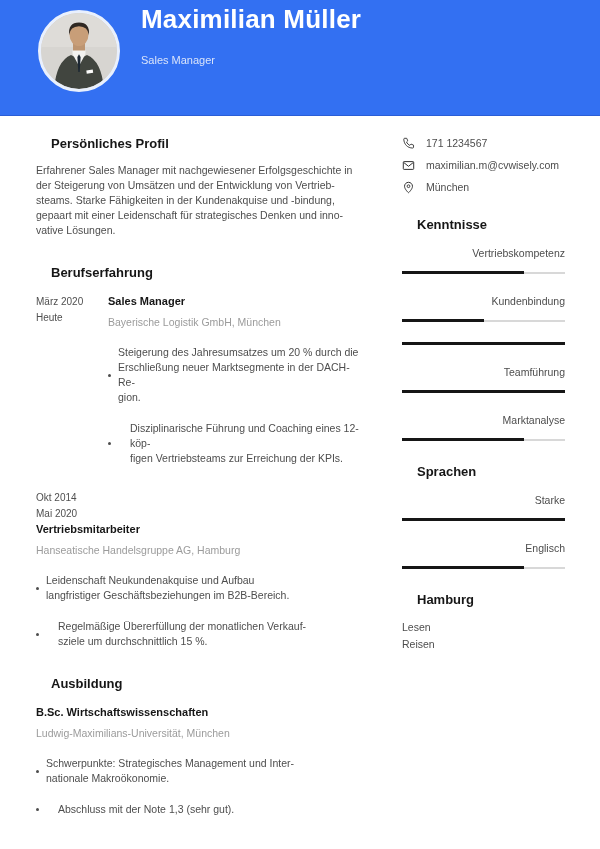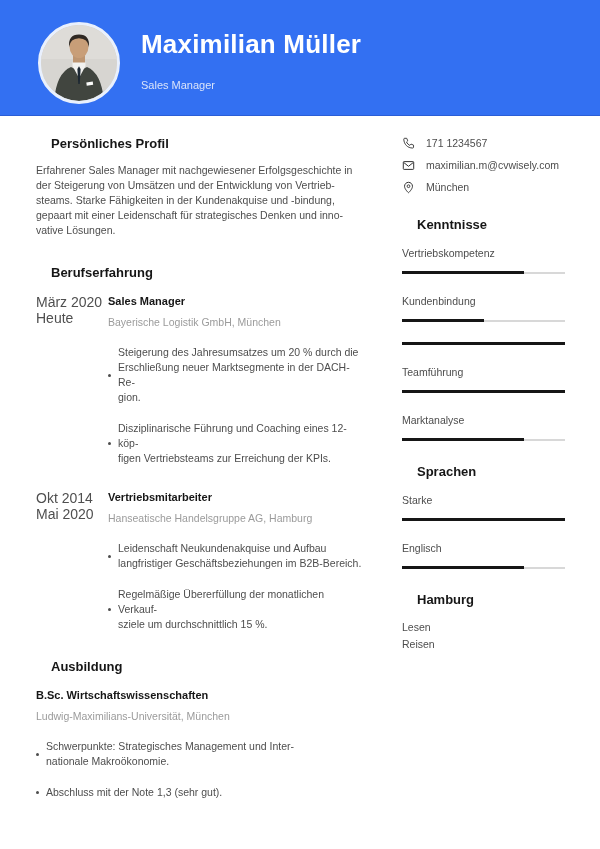--- a/index.html
+++ b/index.html
@@ -1,58 +1,58 @@
 <!DOCTYPE html>
 <html><head>
 <meta charset="utf-8">
 <style>
   * { margin:0; padding:0; box-sizing:border-box; }
   body { width:600px; height:849px; background:#ffffff; font-family:"Liberation Sans", sans-serif; }
   .page { width:600px; height:849px; background:#fff; overflow:hidden; }
 
   
   .header { height:116px; background:#3370F2; border-bottom:1px solid #2b5ed6;
-            display:flex; align-items:center; padding-left:38px; }
+            display:flex; padding-left:38px; }
   .avatar { width:82px; height:82px; border-radius:50%; border:3px solid #e9f0fd;
             overflow:hidden; margin-top:10px; flex:none; background:#d7d5d1; }
   .avatar svg { display:block; width:100%; height:100%; }
   .header-text { margin-left:21px; margin-top:4px; }
   .name { color:#ffffff; font-size:26px; font-weight:bold; letter-spacing:0.2px; }
   .subtitle { color:#d9e3fa; font-size:11px; margin-top:19px; }
 
   
   .content { display:flex; padding:20px 0 0 36px; }
   .left-col { width:330px; flex:none; }
   .right-col { width:163px; flex:none; margin-left:36px; }
 
   .h-section { font-size:13px; font-weight:bold; color:#161616;padding-left:15px; }
   .txt { font-size:10.5px; line-height:15px; color:#4d4d4d; white-space:pre-line; }
 
   
   .l-section { margin-bottom:27px; }
   .l-section .h-section { margin-bottom:12px; }
   .entry { display:flex; margin-top:14px; }
-  .entry + .entry { margin-top:24px; }
-  .entry .date { width:72px; flex:none; font-size:14px; line-height:16px; color:#4f4f4f; white-space:pre-line; }
+  .entry + .entry { margin-top:24px;flex-direction:column; }
+  .entry .date { width:72px; flex:none; font-size:10px; line-height:16px; color:#4f4f4f; white-space:pre-line; }
   .entry .details { flex:1; }
   .role { font-size:11px; font-weight:bold; color:#161616; line-height:15px; }
   .company { font-size:10.5px; color:#9b9b9b; margin-top:6px; line-height:15px; }
   .bullets { margin-top:15px; }
   .bullet { display:flex; align-items:center; margin-bottom:16px; }
-  .bullet:last-child { margin-bottom:0; }
+  .bullet:last-child { margin-bottom:0;gap:12px; }
   .dot { width:3px; height:3px; border-radius:50%; background:#4d4d4d; flex:none; margin-right:7px; }
 
   
   .r-section { margin-bottom:23px; }
   .r-section .h-section { margin-bottom:14px; }
   .p-row { display:flex; align-items:center; margin-bottom:8px; }
   .p-row svg { width:13px; height:13px; flex:none; margin-right:11px; }
   .p-row .txt { line-height:14px; }
   .skill { margin-bottom:20px; }
-  .skill .txt { line-height:14px; }
+  .skill .txt { line-height:14px;text-align:right; }
   .bar { position:relative; margin-top:11px; height:3px; }
   .bar .track { position:absolute; left:0; right:0; top:1px; height:1.5px; background:#d8d8d8; }
   .bar .fill { position:absolute; left:0; top:0; height:3px; background:#161616; }
   .hobby { font-size:10.5px; color:#4d4d4d; line-height:17px; }
 </style>
 </head>
 <body>
 
 <div class="page">
 

